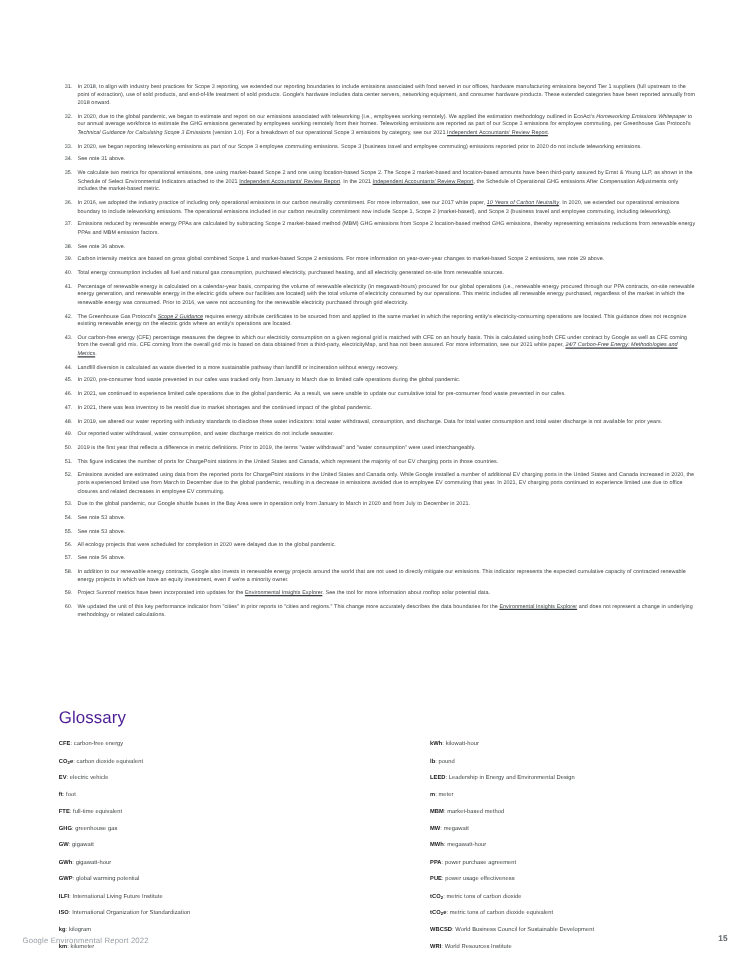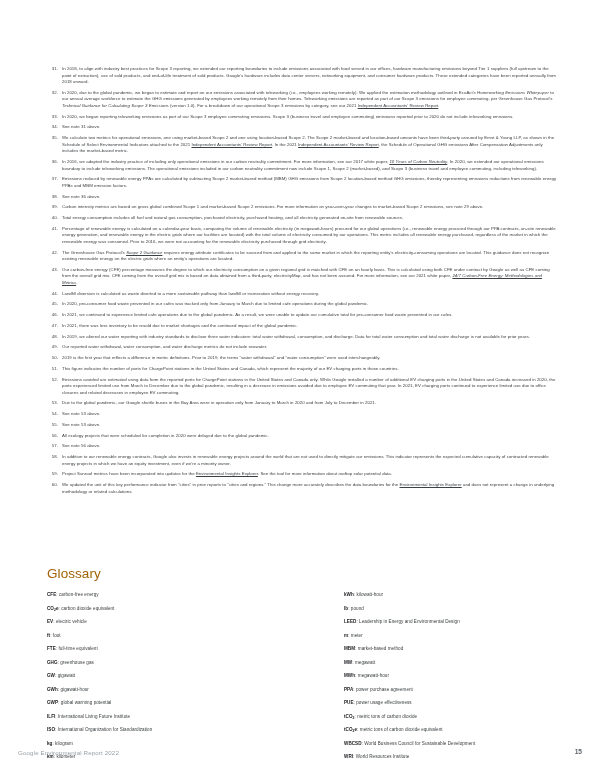--- a/index.html
+++ b/index.html
@@ -56,21 +56,21 @@
     color: #3c4043;
     text-decoration: underline;
   }
 
   .glossary-heading {
     position: absolute;
     left: 47px;
     top: 566px;
     font-size: 13.5px;
     line-height: 16px;
-    color: #a16207;
+    color: #4c1d95;
     font-weight: 400;
     letter-spacing: 0.005em;
   }
   .glossary {
     position: absolute;
     left: 47px;
     top: 592px;
     width: 512px;
     display: flex;
     gap: 0px;

